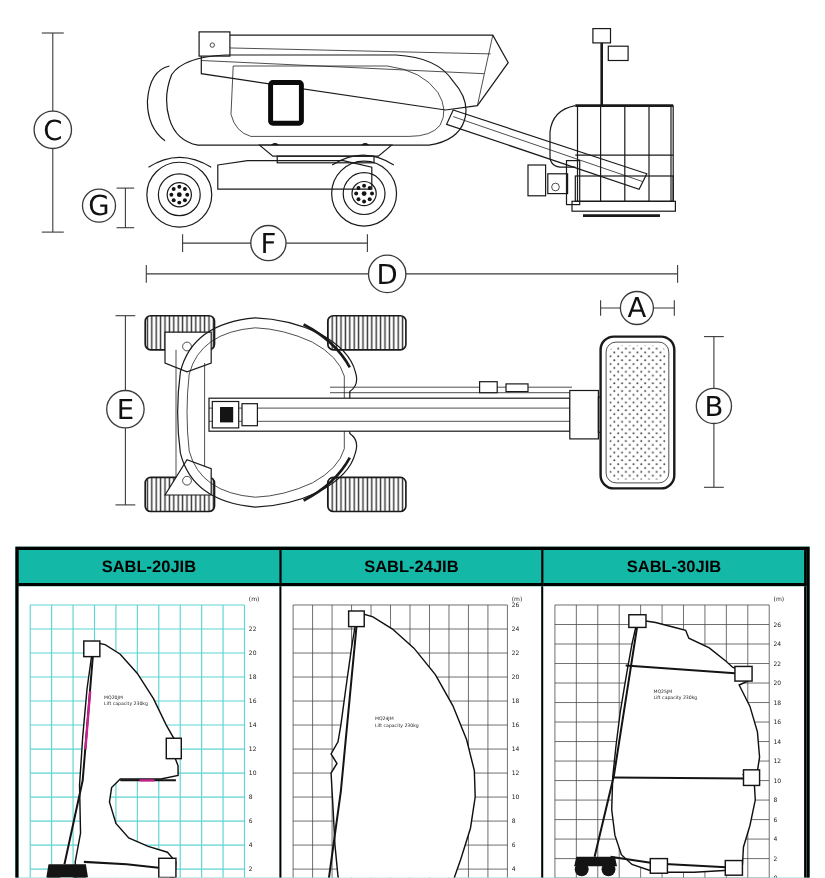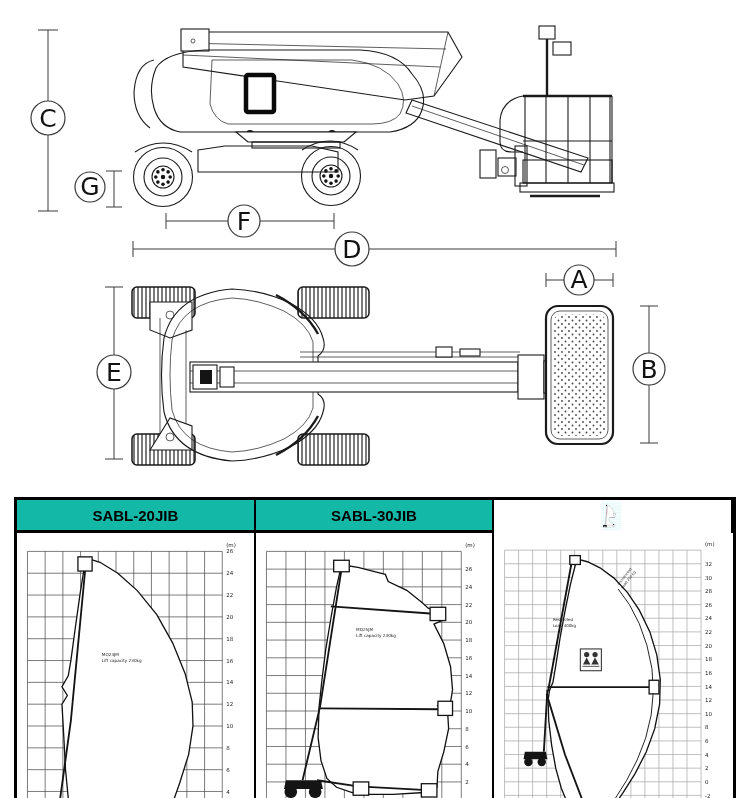--- a/index.html
+++ b/index.html
@@ -242,20 +242,21 @@
         <line class="dimline" x1="105" y1="287" x2="123" y2="287"></line>
         <line class="dimline" x1="105" y1="459" x2="123" y2="459"></line>
         <circle class="dimcirc" cx="114" cy="372" r="17"></circle>
         <text class="dim-letter" x="114" y="381">E</text>
       </g>
     </g>
   </svg>
 
   <div class="spec-table">
     <div class="spec-header">SABL-20JIB</div>
+    <div class="spec-header">SABL-24JIB</div>
     <div class="spec-header">SABL-30JIB</div>
     <div class="spec-cell">
       <svg class="chart" viewBox="0 0 181 254">
           <line x1="8" y1="230" x2="8" y2="13" stroke="#5fd3d3" stroke-width="0.8"></line>
           <line x1="22.9" y1="230" x2="22.9" y2="13" stroke="#5fd3d3" stroke-width="0.8"></line>
           <line x1="37.8" y1="230" x2="37.8" y2="13" stroke="#5fd3d3" stroke-width="0.8"></line>
           <line x1="52.7" y1="230" x2="52.7" y2="13" stroke="#5fd3d3" stroke-width="0.8"></line>
           <line x1="67.6" y1="230" x2="67.6" y2="13" stroke="#5fd3d3" stroke-width="0.8"></line>
           <line x1="82.5" y1="230" x2="82.5" y2="13" stroke="#5fd3d3" stroke-width="0.8"></line>
           <line x1="97.4" y1="230" x2="97.4" y2="13" stroke="#5fd3d3" stroke-width="0.8"></line>

